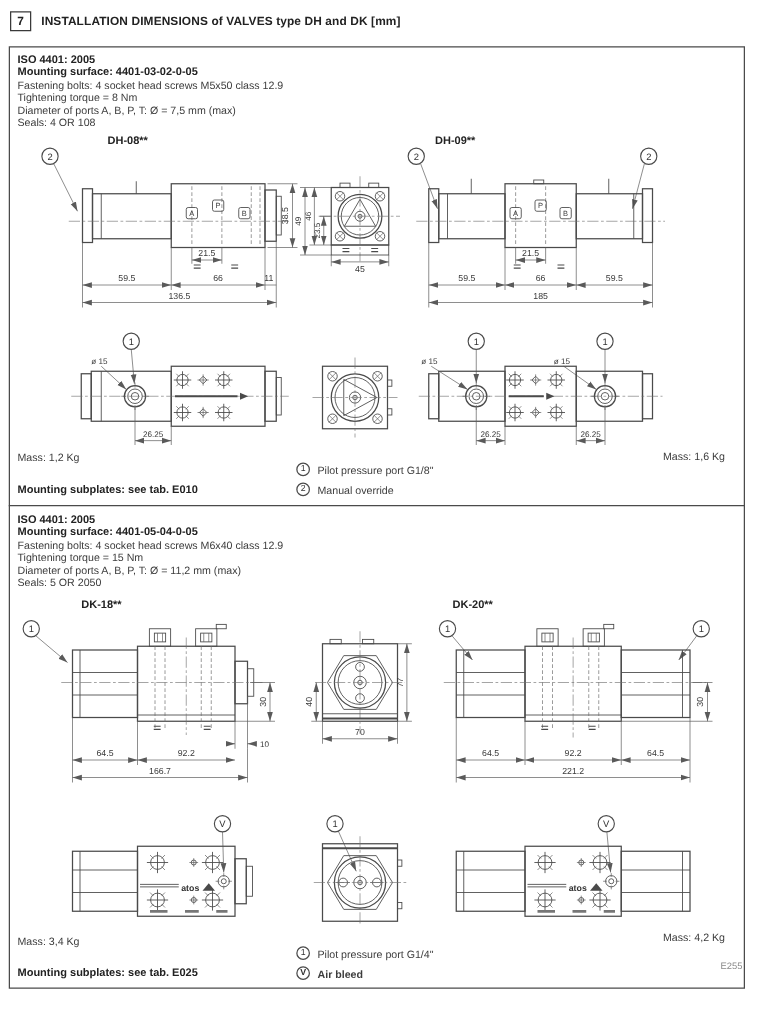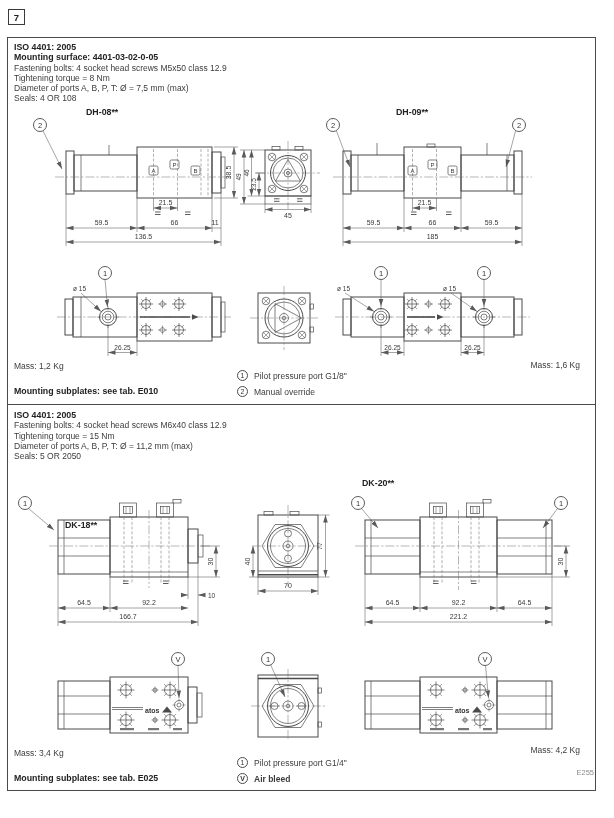--- a/index.html
+++ b/index.html
@@ -36,35 +36,36 @@
   svg .fil { fill:#4a4a4a; stroke:none; }
   svg .lg { font-family:"Liberation Sans",sans-serif; font-size:7px; font-weight:bold; fill:#333; }
   svg .sm { fill:#777; stroke:none; }
 </style>
 </head>
 <body>
 
 <div class="page">
 
   <div class="abs h-num">7</div>
+  <div class="abs h-title">INSTALLATION DIMENSIONS of VALVES type DH and DK [mm]</div>
 
   <div class="abs main-box"></div>
   <div class="abs divider"></div>
 
   <div class="abs spec" style="left:14px; top:42px;">
     <div class="b">ISO 4401: 2005</div>
     <div class="b">Mounting surface: 4401-03-02-0-05</div>
     <div>Fastening bolts: 4 socket head screws M5x50 class 12.9</div>
     <div>Tightening torque = 8 Nm</div>
     <div>Diameter of ports A, B, P, T: Ø = 7,5 mm (max)</div>
     <div>Seals: 4 OR 108</div>
   </div>
 
   <div class="abs model" style="left:86px; top:107px;">DH-08**</div>
-  <div class="abs model" style="left:348px; top:107px;margin-left:48px;">DH-09**</div>
+  <div class="abs model" style="left:348px; top:107px;">DH-09**</div>
 
   <svg style="left:7px; top:105px;" width="588" height="252" viewBox="0 0 588 252">
     <defs>
       <marker id="arrA" markerWidth="9" markerHeight="6" refX="7.5" refY="3" orient="auto-start-reverse" markerUnits="userSpaceOnUse">
         <path d="M0,0.7 L7.5,3 L0,5.3 Z" fill="#5a5a5a"></path>
       </marker>
       <g id="xboltA">
         <circle class="o2" r="4.5"></circle>
         <path class="o2" d="M-7,0 H7 M0,-7 V7"></path>
         <path class="d" d="M-5,-5 L-2.6,-2.6 M2.6,2.6 L5,5 M-5,5 L-2.6,2.6 M2.6,-2.6 L5,-5"></path>
@@ -293,27 +294,28 @@
     <span>Pilot pressure port G1/8"</span>
   </div>
   <div class="abs note" style="left:237px; top:386px;">
     <span class="note-sym">2</span>
     <span>Manual override</span>
   </div>
   <div class="abs subplates" style="left:14px; top:386px;">Mounting subplates: see tab. E010</div>
 
   <div class="abs spec" style="left:14px; top:410px;">
     <div class="b">ISO 4401: 2005</div>
+    <div class="b">Mounting surface: 4401-05-04-0-05</div>
     <div>Fastening bolts: 4 socket head screws M6x40 class 12.9</div>
     <div>Tightening torque = 15 Nm</div>
     <div>Diameter of ports A, B, P, T: Ø = 11,2 mm (max)</div>
     <div>Seals: 5 OR 2050</div>
   </div>
 
-  <div class="abs model" style="left:65px; top:478px;margin-top:42px;">DK-18**</div>
+  <div class="abs model" style="left:65px; top:478px;">DK-18**</div>
   <div class="abs model" style="left:362px; top:478px;">DK-20**</div>
 
   <svg style="left:7px; top:488px;" width="588" height="252" viewBox="0 0 588 252">
     <defs>
       <marker id="arrB" markerWidth="9" markerHeight="6" refX="7.5" refY="3" orient="auto-start-reverse" markerUnits="userSpaceOnUse">
         <path d="M0,0.7 L7.5,3 L0,5.3 Z" fill="#5a5a5a"></path>
       </marker>
       <g id="xboltB">
         <circle class="o2" r="5.5"></circle>
         <path class="o2" d="M-8.5,0 H8.5 M0,-8.5 V8.5"></path>

